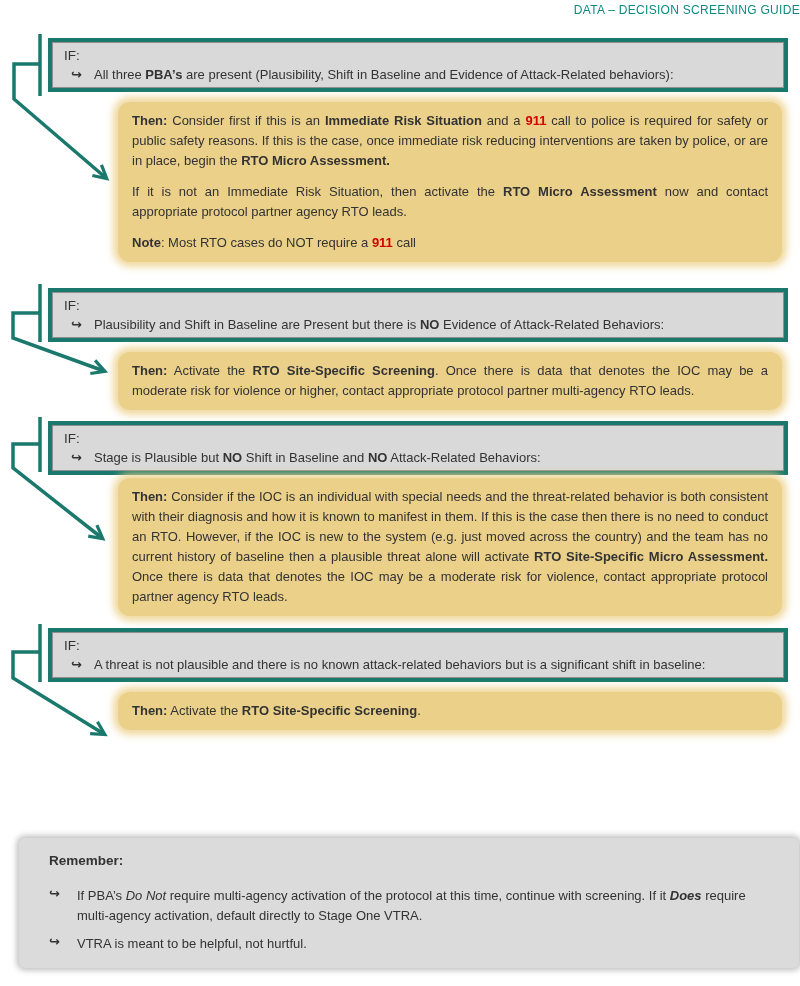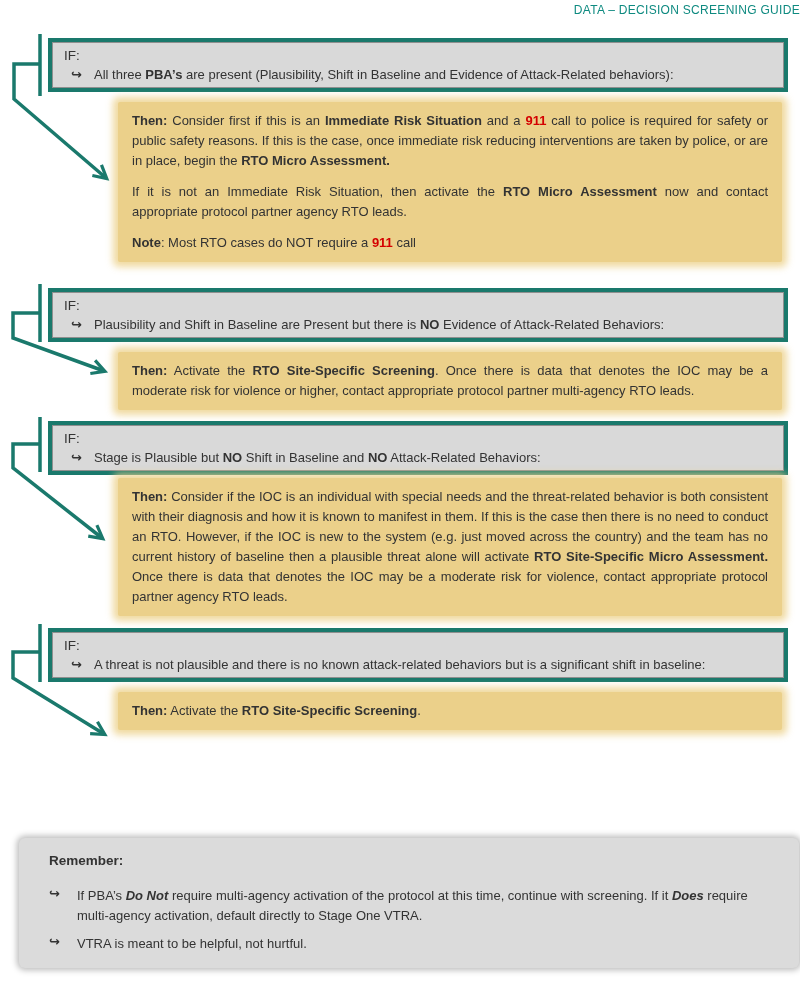--- a/index.html
+++ b/index.html
@@ -17,21 +17,21 @@
   .arrowhead-path{stroke:var(--teal);stroke-width:3.2;fill:none}
   .if-box{position:absolute;left:48px;width:740px;z-index:2;
     background:var(--if_box_gray);border:4px solid var(--teal);
     box-shadow:inset 0 0 0 1px #8f8f8f;padding:6px 12px 5px 12px}
   .if-label{font-size:13.5px;font-weight:normal}
   .if-cond{display:flex;align-items:flex-start;margin-top:4px;font-size:13px}
   .bullet{flex:0 0 30px;padding-left:7px;font-family:"DejaVu Sans",sans-serif;
     font-weight:bold;font-size:13px;line-height:16px}
   .cond-text{flex:1;line-height:16px}
   .then-box{position:absolute;left:118px;width:664px;z-index:2;
-    background:var(--highlight_yellow);border-radius:2px;
+    background:var(--highlight_yellow);border-radius:12px;
     box-shadow:0 0 7px 5px rgba(236,209,138,.8);
     padding:9px 14px;font-size:13px;line-height:20px;text-align:justify}
   .then-box p{margin:0 0 11px 0}
   .then-box p:last-child{margin-bottom:0}
   .remember-box{position:absolute;left:19px;top:838px;width:780px;height:130px;z-index:2;
     background:var(--remember_gray);border-radius:6px;box-shadow:0 0 6px 2px rgba(0,0,0,.28);
     padding:15px 30px}
   .remember-label{font-size:13.5px;font-weight:bold}
   .remember-list{margin-top:18px}
   .remember-item{display:flex;align-items:flex-start;margin-bottom:8px;font-size:13px}
@@ -103,20 +103,20 @@
 </div>
 <div class="then-box" style="top:692px">
   <p><span style="font-weight: bold;">Then:</span><span> Activate the </span><span style="font-weight: bold;">RTO Site-Specific Screening</span><span>.</span></p>
 </div>
 
 <div class="remember-box">
   <div class="remember-label">Remember:</div>
   <div class="remember-list">
     <div class="remember-item">
       <span class="bullet">↪</span>
-      <span class="item-text"><span>If PBA’s </span><span style="font-weight: bold; font-style: italic; margin-top: 28px;">Do Not</span><span> require multi-agency activation of the protocol at this time, continue with screening.  If it </span><span style="font-weight: bold; font-style: italic;">Does</span><span> require multi-agency activation, default directly to Stage One VTRA.</span></span>
+      <span class="item-text"><span>If PBA’s </span><span style="font-weight: normal; font-style: italic; margin-top: 28px;">Do Not</span><span> require multi-agency activation of the protocol at this time, continue with screening.  If it </span><span style="font-weight: bold; font-style: italic;">Does</span><span> require multi-agency activation, default directly to Stage One VTRA.</span></span>
     </div>
     <div class="remember-item">
       <span class="bullet">↪</span>
       <span class="item-text"><span>VTRA is meant to be helpful, not hurtful.</span></span>
     </div>
   </div>
 </div>
 
 </body></html>

